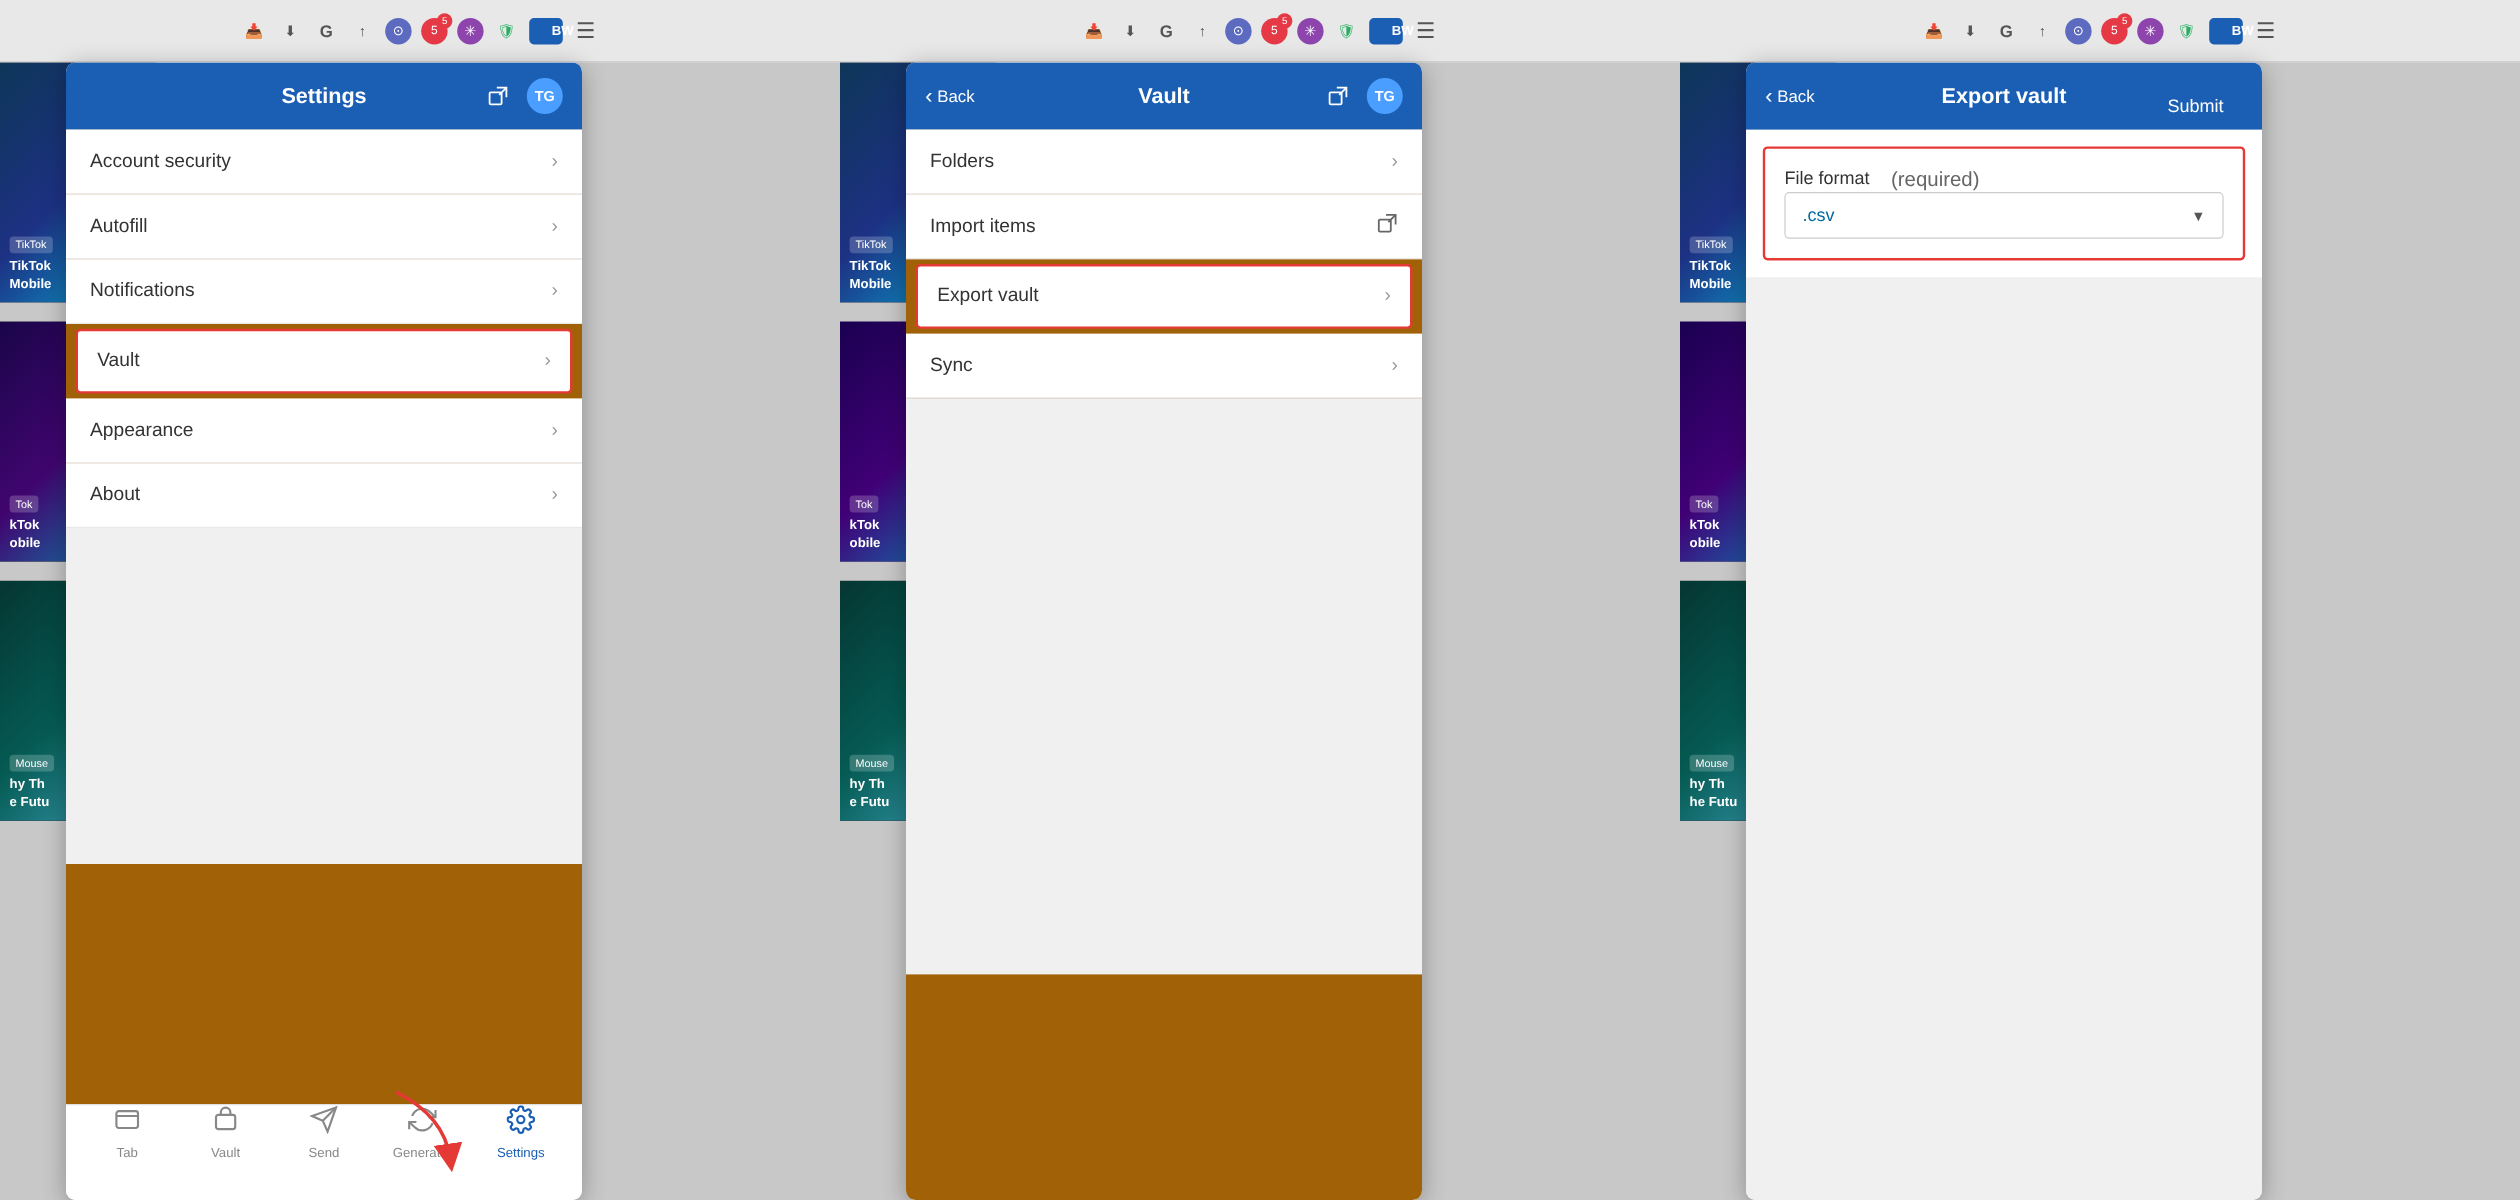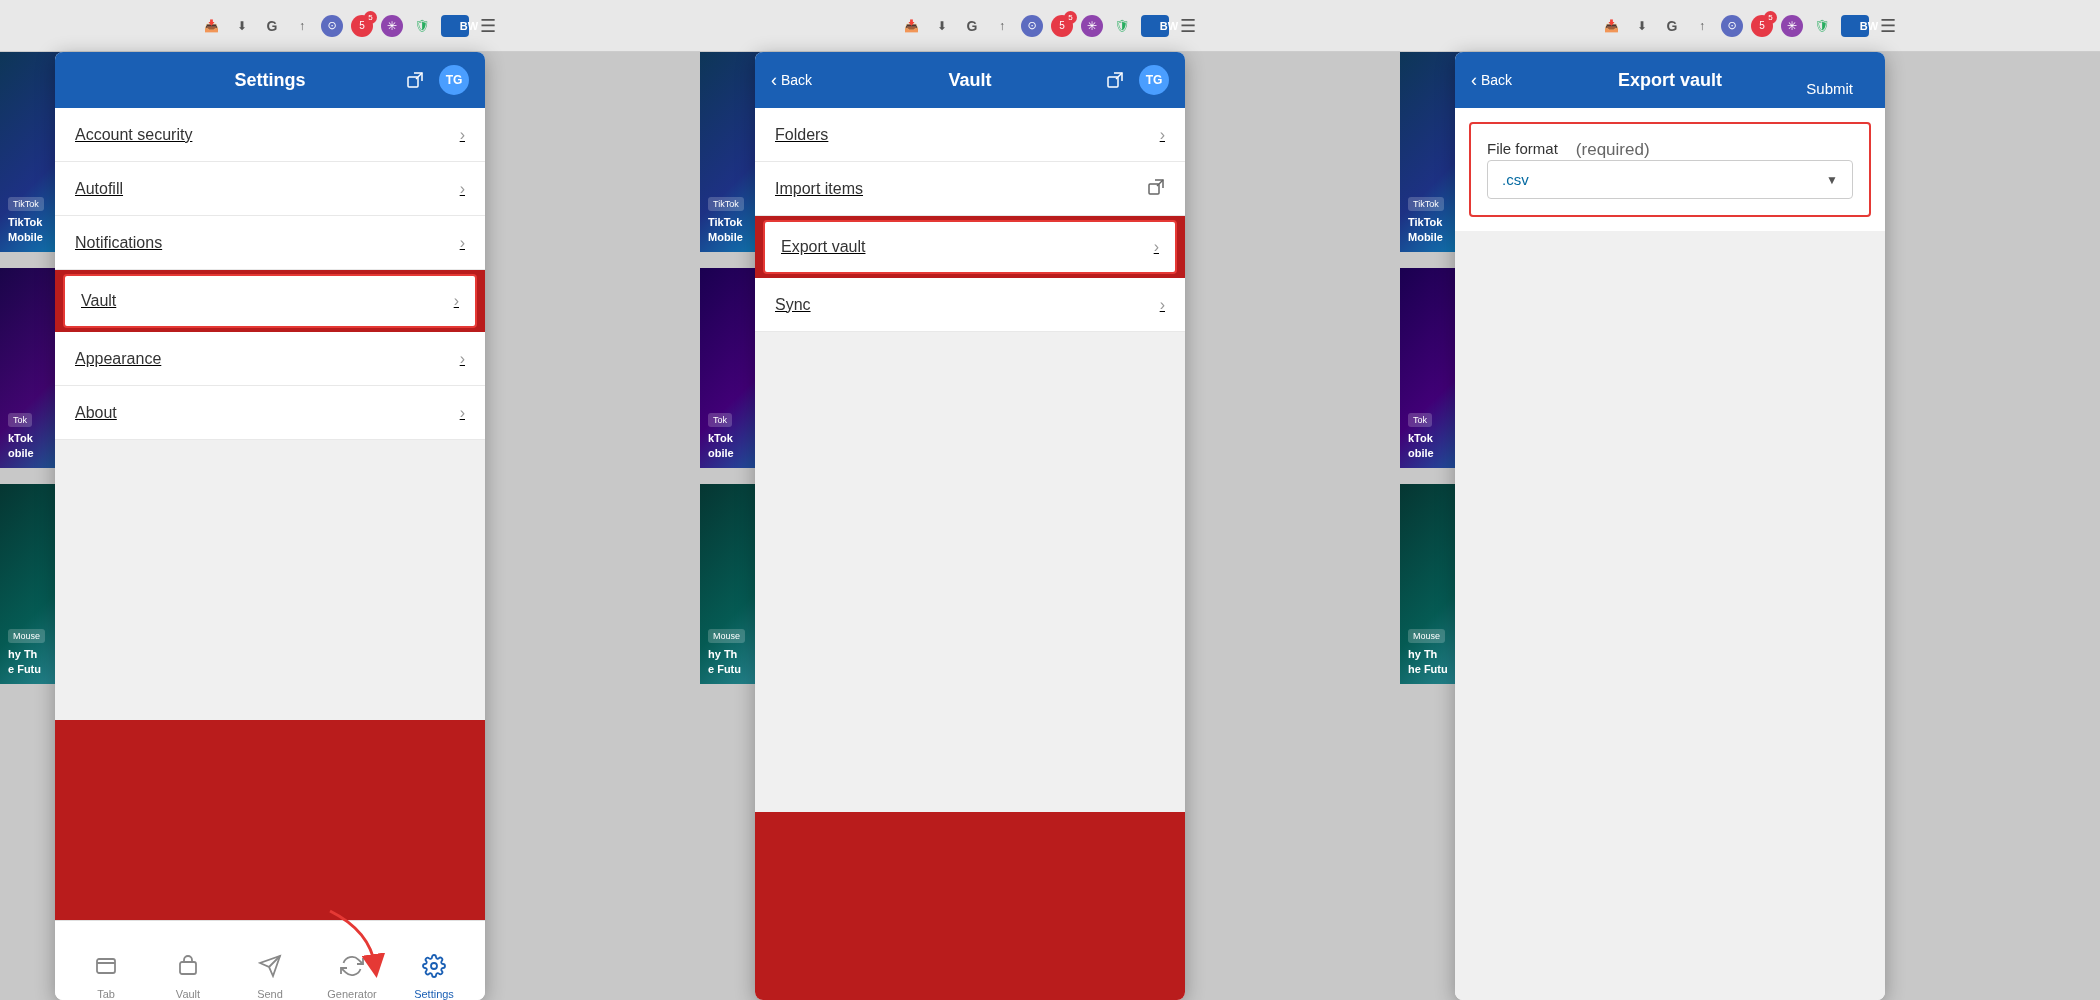--- a/index.html
+++ b/index.html
@@ -212,22 +212,21 @@
       font-size: 12px;
       font-weight: bold;
       display: flex;
       align-items: center;
       justify-content: center;
     }
 
     
     .menu-list {
       flex: 1;
-      background: #b91c1c;
-      text-decoration: underline;
+      background: #a16207;
     }
 
     .menu-item {
       display: flex;
       align-items: center;
       padding: 0 20px;
       height: 54px;
       background: white;
       border-bottom: 1px solid #e8e8e8;
       cursor: pointer;
@@ -257,21 +256,21 @@
       color: #666;
       font-size: 16px;
     }
 
     
     .bottom-nav {
       height: 80px;
       background: white;
       border-top: 1px solid #e0e0e0;
       display: flex;
-      align-items: flex-end;
+      align-items: flex-start;
       justify-content: space-around;
       padding: 0 10px;
     }
 
     .nav-item {
       display: flex;
       flex-direction: column;
       align-items: center;
       gap: 4px;
       cursor: pointer;

